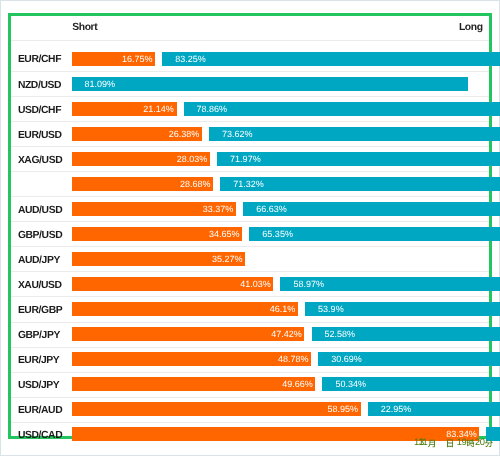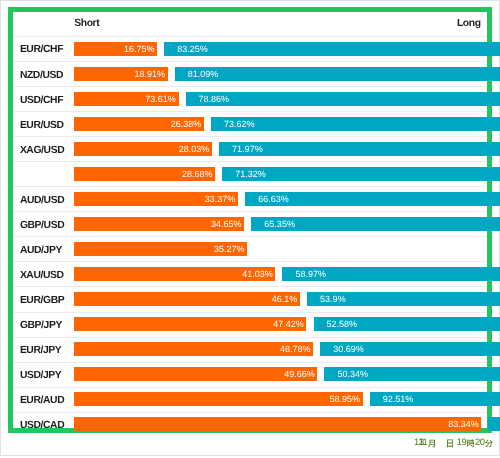--- a/index.html
+++ b/index.html
@@ -12,43 +12,43 @@
     text-rendering:geometricPrecision;
   }
   .page-frame {
     position:absolute; left:0; top:0;
     width:500px; height:456px;
     border:1px solid #d9e3e5;
     box-sizing:border-box;
     background:#ffffff;
   }
   .panel {
-    position:absolute; left:7.2px; top:6px;
+    position:absolute; left:7.2px; top:12px;
     width:483.5px; height:425.8px;
-    border:5px solid #22c55e;
+    border:3px solid #22c55e;
     box-sizing:border-box;
     background:#ffffff;
   }
   .panel-head {
     position:relative;
     height:25px;
     border-bottom:1px solid #ebebeb;
     box-sizing:border-box;
   }
   .head-short {
     position:absolute; left:61.1px; top:6.2px;
     font-size:10.35px; font-weight:bold; color:#232323;
     letter-spacing:-0.4px;
   }
   .head-long {
     position:absolute; right:6.1px; top:6.2px;
     font-size:10.35px; font-weight:bold; color:#232323;
     letter-spacing:-0.4px;
   }
-  .rows { position:relative; }
+  .rows { position:relative;margin-top:6px; }
   .row {
     position:relative;
     height:25.05px;
     border-bottom:1px solid #ebebeb;
     box-sizing:border-box;
   }
   .row:last-child { border-bottom:none; }
   .pair {
     position:absolute; left:6.7px; top:0.95px; height:24.05px;
     display:flex; align-items:center;
@@ -104,33 +104,30 @@
               <span>16.75%</span>
             </div>
             <div class="bar bar-long" style="--pct: 83.25;">
               <span>83.25%</span>
             </div>
           </div>
         </div>
         <div class="row">
           <div class="pair">NZD/USD</div>
           <div class="bars">
-            <div class="bar bar-short" style="--pct: 18.91;">
-              <span>18.91%</span>
-            </div>
             <div class="bar bar-long" style="--pct: 81.09;">
               <span>81.09%</span>
             </div>
           </div>
         </div>
         <div class="row">
           <div class="pair">USD/CHF</div>
           <div class="bars">
             <div class="bar bar-short" style="--pct: 21.14;">
-              <span>73.61%</span>
+              <span>21.14%</span>
             </div>
             <div class="bar bar-long" style="--pct: 78.86;">
               <span>78.86%</span>
             </div>
           </div>
         </div>
         <div class="row">
           <div class="pair">EUR/USD</div>
           <div class="bars">
             <div class="bar bar-short" style="--pct: 26.38;">
@@ -247,21 +244,21 @@
             </div>
           </div>
         </div>
         <div class="row">
           <div class="pair">EUR/AUD</div>
           <div class="bars">
             <div class="bar bar-short" style="--pct: 58.95;">
               <span>58.95%</span>
             </div>
             <div class="bar bar-long" style="--pct: 41.05;">
-              <span>92.51%</span>
+              <span>22.95%</span>
             </div>
           </div>
         </div>
         <div class="row">
           <div class="pair">USD/CAD</div>
           <div class="bars">
             <div class="bar bar-short" style="--pct: 83.34;">
               <span>83.34%</span>
             </div>
             <div class="bar bar-long" style="--pct: 16.66;">

